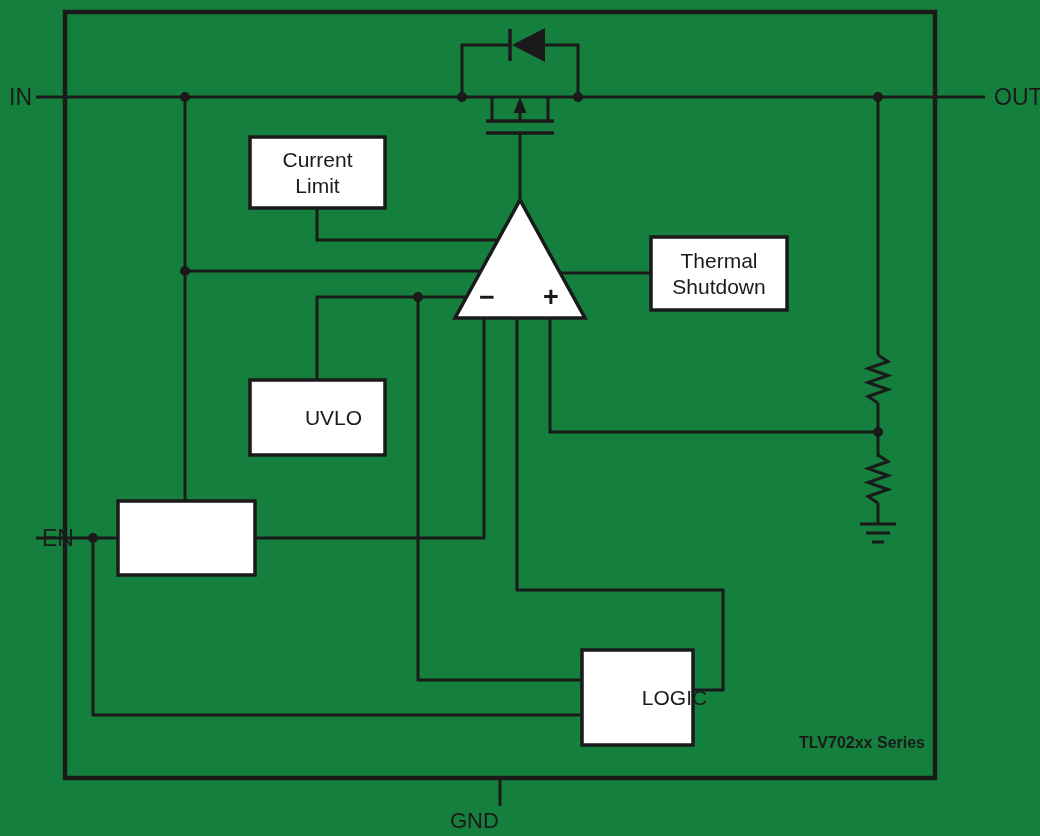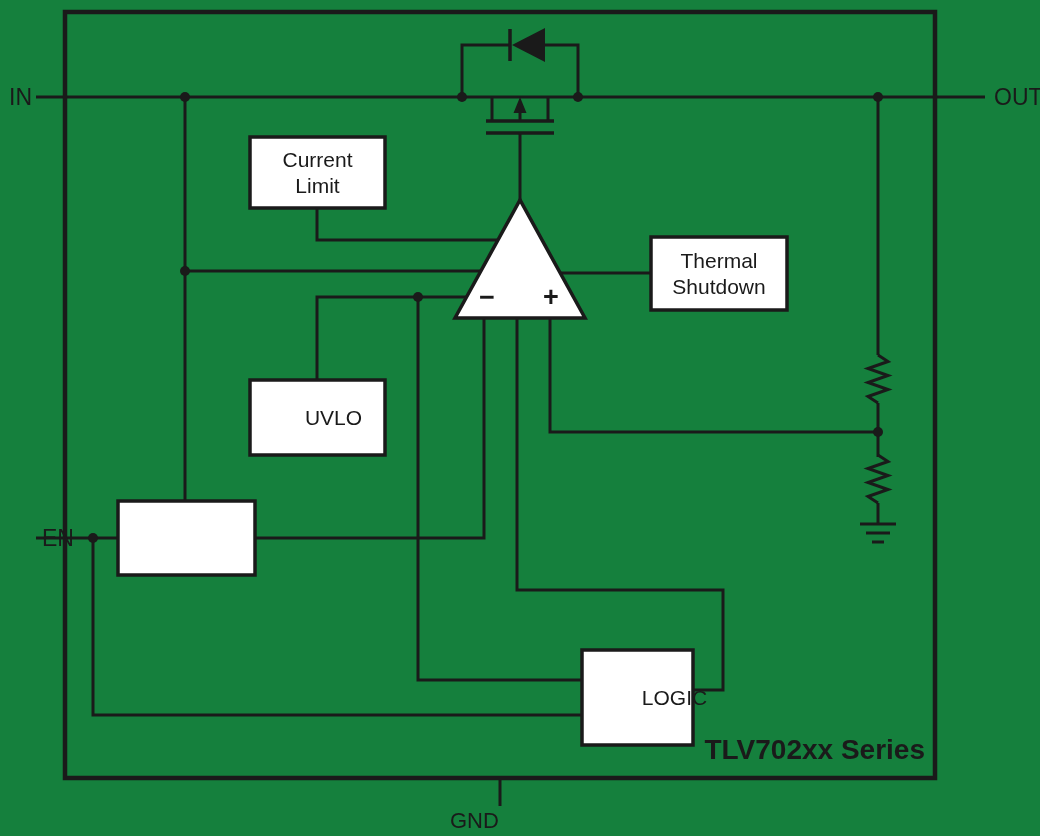--- a/index.html
+++ b/index.html
@@ -14,21 +14,21 @@
   .sym{stroke:#1a1a1a;stroke-width:3.5;fill:none;}
   .solid{fill:#1a1a1a;stroke:none;}
   .dot{fill:#1a1a1a;stroke:none;}
   .lbl{position:absolute;font-size:23px;line-height:26px;white-space:nowrap;}
   .lbl.right{text-align:right;}
   .blk{
     position:absolute;display:flex;flex-direction:column;align-items:center;
     justify-content:center;text-align:right;font-size:21px;line-height:26px;
   }
   .sign{position:absolute;font-size:27px;line-height:30px;text-align:center;font-weight:bold;}
-  .caption{position:absolute;font-size:28px;font-weight:bold;text-align:right;}
+  .caption{position:absolute;font-size:16px;font-weight:bold;text-align:right;}
   .gnd-lbl{position:absolute;font-size:22px;text-align:left;}
 </style>
 </head>
 <body>
 
 <div class="stage">
 
   <svg width="1040" height="836" viewBox="0 0 1040 836">
 
     <g>

